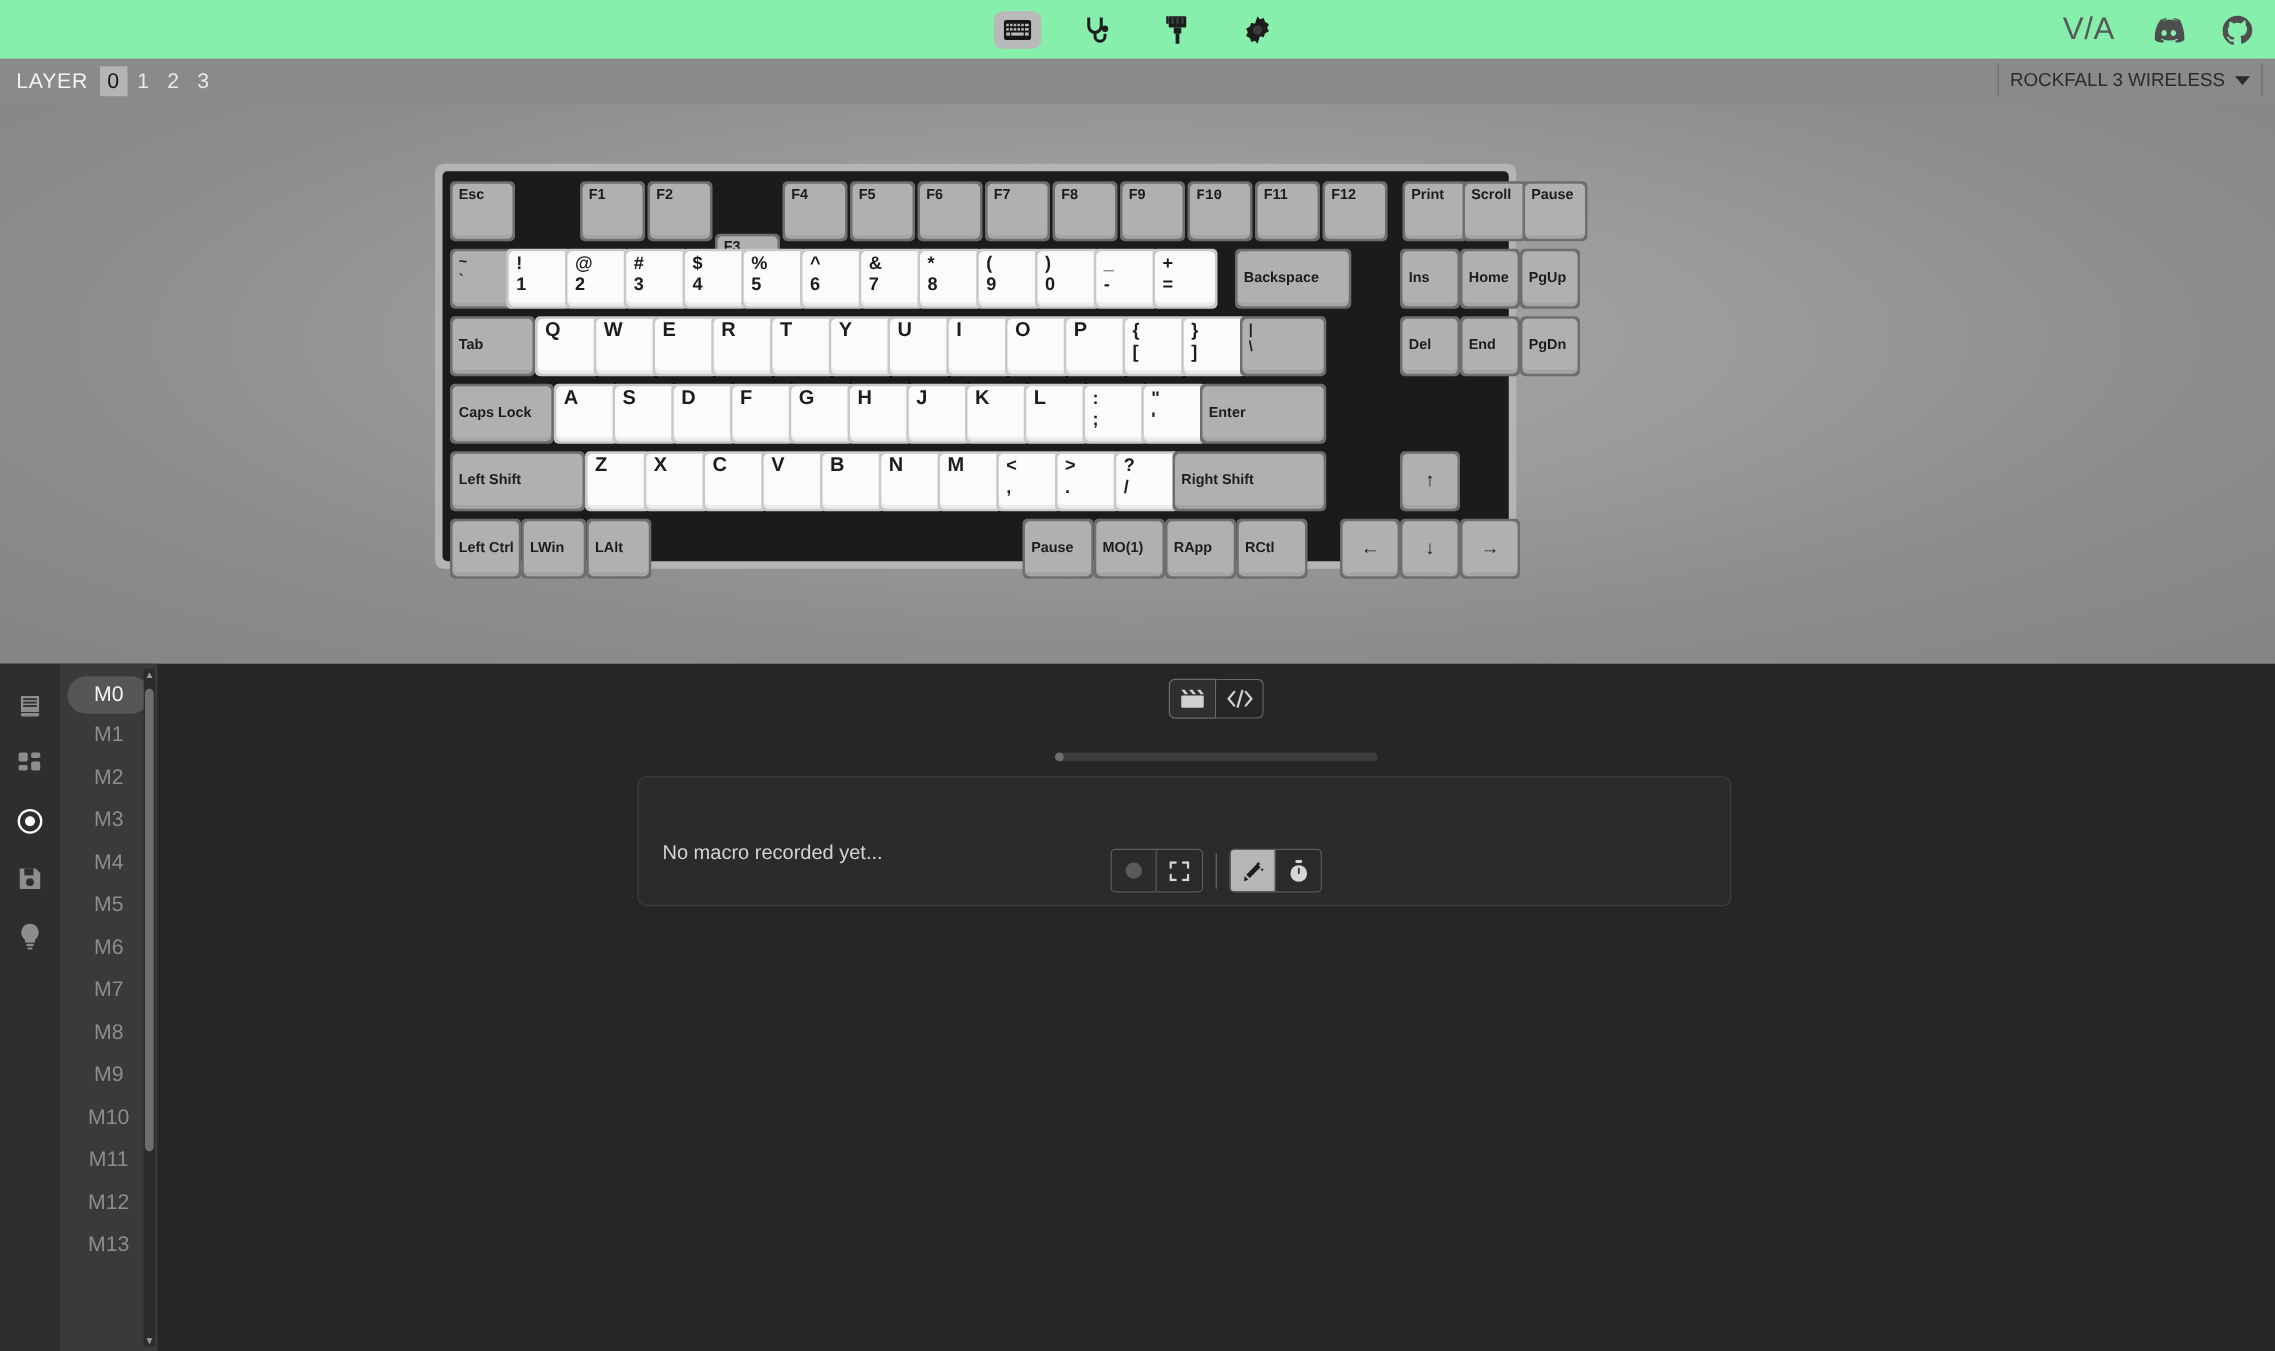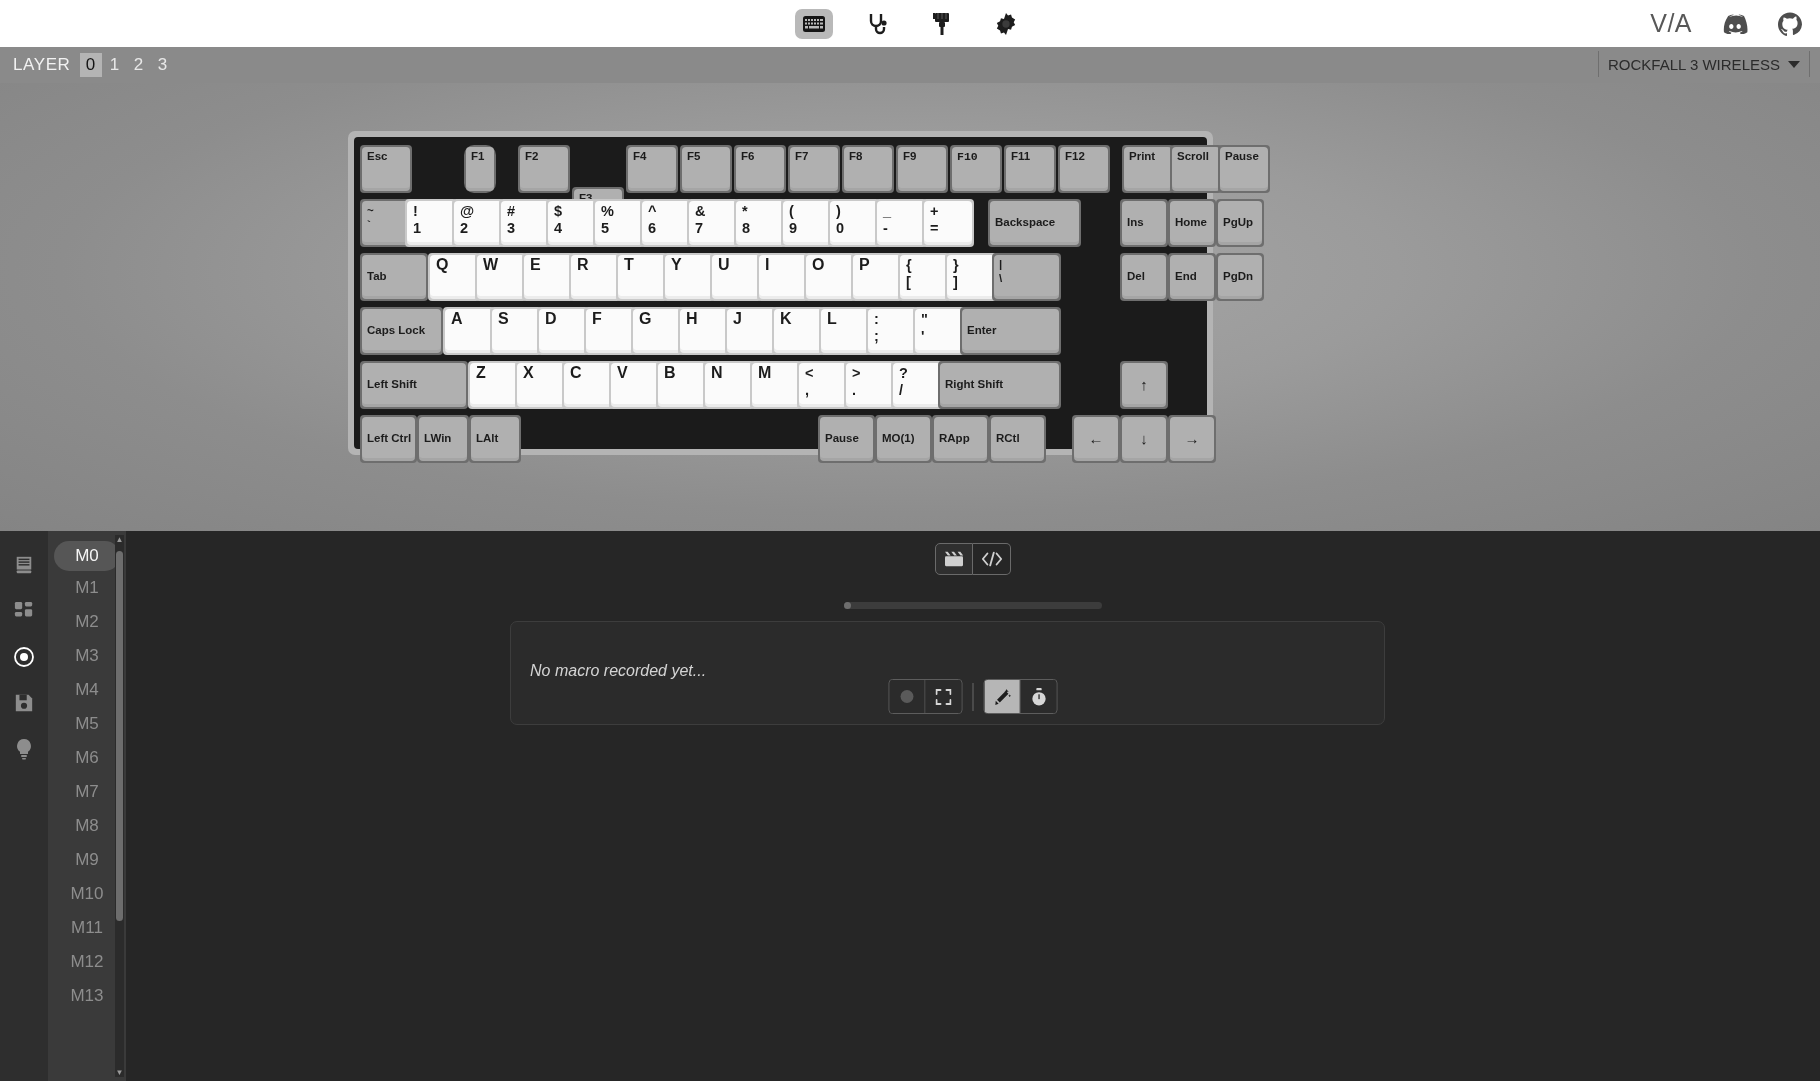--- a/index.html
+++ b/index.html
@@ -4,21 +4,21 @@
 <style>
   * { box-sizing: border-box; margin: 0; padding: 0; }
   html, body {
     width: 1820px; height: 1081px;
     font-family: "Liberation Sans", sans-serif;
     background: #8a8a8a; overflow: hidden;
   }
 
   
   .topbar {
-    height: 47px; background: #ffffff;
+    height: 47px; background: #86efac;
     display: flex; align-items: center; position: relative;
   }
   .top-center {
     position: absolute; left: 50%; transform: translateX(-50%);
     display: flex; align-items: center; gap: 26px;
   }
   .tool-btn {
     width: 38px; height: 30px; border-radius: 7px;
     display: flex; align-items: center; justify-content: center;
     color: #151515;
@@ -167,22 +167,22 @@
   .h-scroll .dot {
     position: absolute; left: 0; top: 0; width: 7px; height: 7px;
     border-radius: 50%; background: #6e6e6e;
   }
 
   .macro-box {
     position: absolute; top: 90px; left: 384px; width: 875px; height: 104px;
     background: #2b2b2b; border: 1px solid #3d3d3d; border-radius: 7px;
   }
   .macro-empty {
-    position: absolute; left: 19px; top: 40px;
-    font-size: 16px; font-style: italic; color: #d4d4d4;
+    position: absolute; left: 19px; top: 52px;
+    font-size: 16px; color: #d4d4d4;
   }
 
   .ctrl-bar {
     position: absolute; top: 148px; left: 50%; transform: translateX(-50%);
     display: flex; align-items: center;
   }
   .ctrl-group { display: flex; border: 1px solid #5d5d5d; border-radius: 4px; overflow: hidden; }
   .ctrl-btn {
     width: 36px; height: 33px; background: #2b2b2b;
     display: flex; align-items: center; justify-content: center;
@@ -273,21 +273,21 @@
 </div>
 
 <div class="stage">
   <div class="kb-case">
     <div class="kb-inner" id="kb-inner">
         <div class="key" style="left: 6px; top: 8px; width: 52px; height: 48px;">
           <div class="kcap">
             <div class="klabel">Esc</div>
           </div>
         </div>
-        <div class="key" style="left: 110px; top: 8px; width: 32px; height: 48px; border-radius: 10px;">
+        <div class="key" style="left: 110px; top: 8px; width: 52px; height: 48px;">
           <div class="kcap">
             <div class="klabel">F1</div>
           </div>
         </div>
         <div class="key" style="left: 164px; top: 8px; width: 52px; height: 48px;">
           <div class="kcap">
             <div class="klabel">F2</div>
           </div>
         </div>
         <div class="key" style="left: 218px; top: 8px; width: 52px; height: 48px; margin-top: 42px;">

